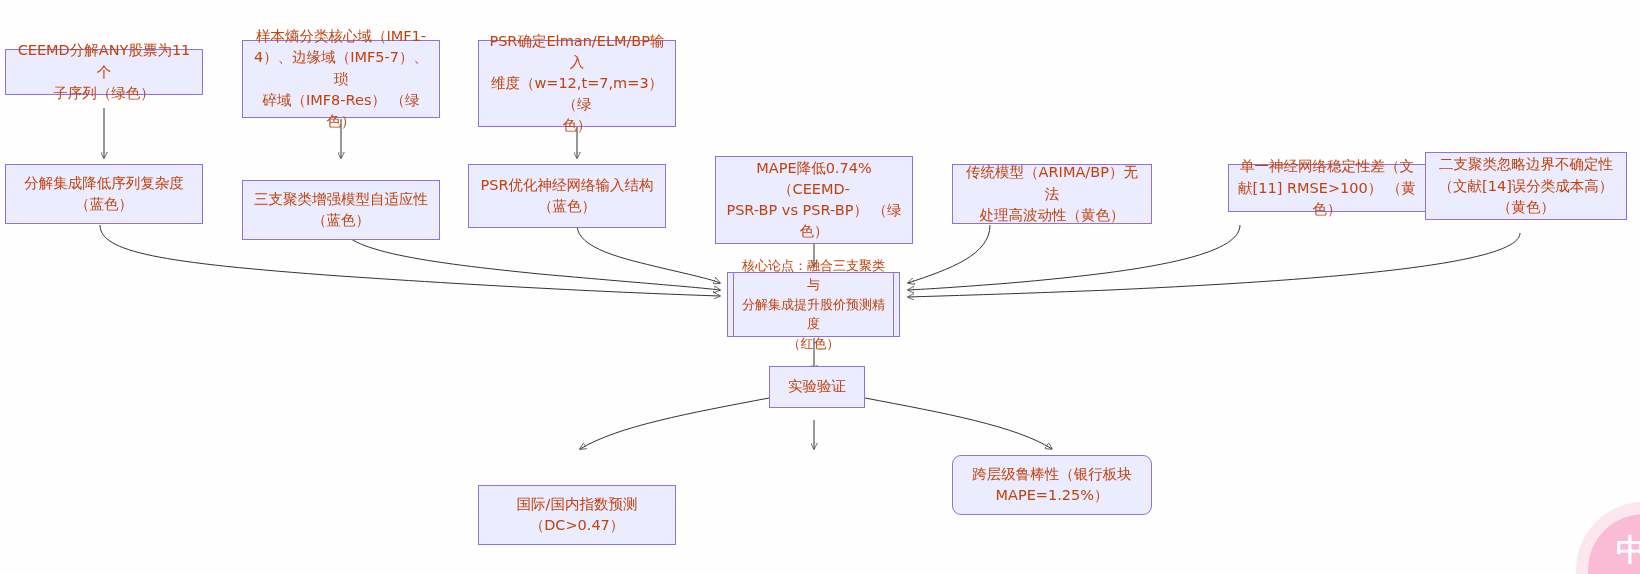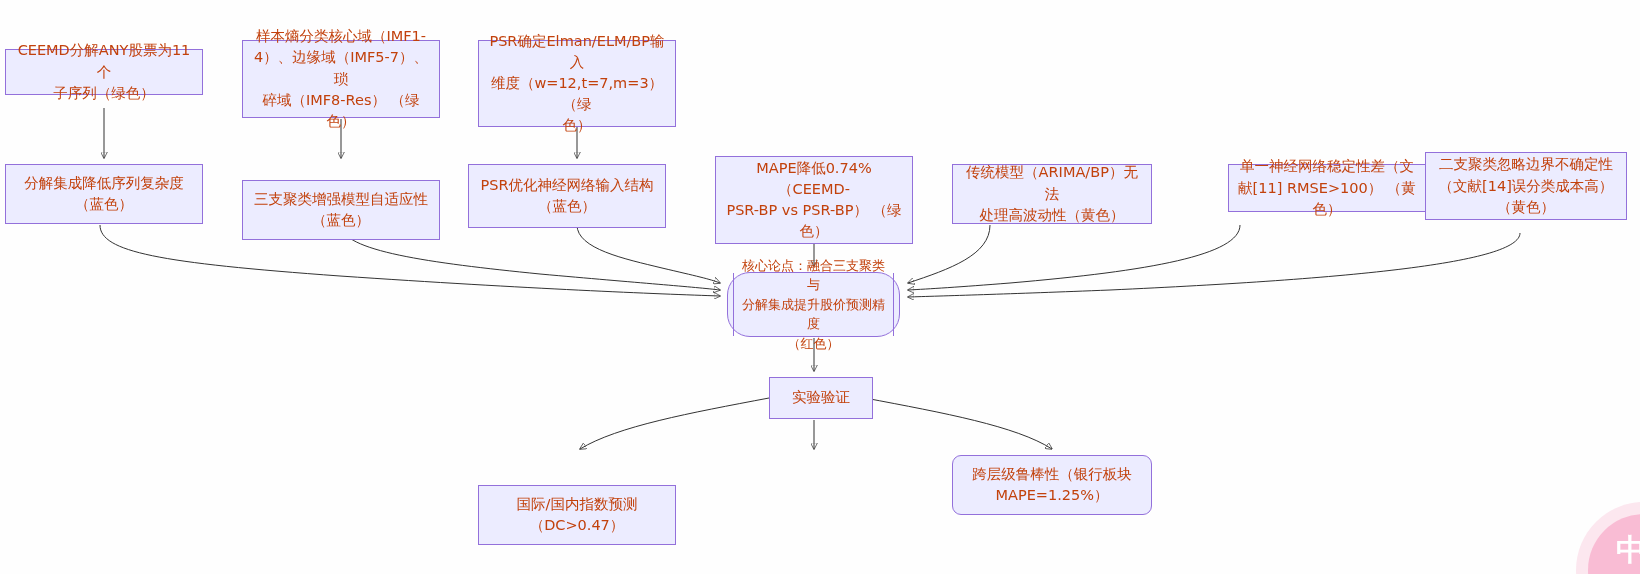--- a/index.html
+++ b/index.html
@@ -22,21 +22,20 @@
     display:flex; align-items:center; justify-content:center;
     text-align:center;
     white-space:pre-line;
     box-sizing:border-box;
     padding:2px 6px;
   }
   .node--core {
     font-size:13px;
     line-height:1.5;
     padding:2px 12px;
-    border-radius:23px;
   }
   .node--core::before {
     content:""; position:absolute; top:0; bottom:0; left:5px;
     border-left:1px solid #9370DB;
   }
   .node--core::after {
     content:""; position:absolute; top:0; bottom:0; right:5px;
     border-right:1px solid #9370DB;
   }
   
@@ -44,21 +43,21 @@
   .n-entropy   { left:242px;  top:40px;  width:198px; height:78px; }
   .n-psrdim    { left:478px;  top:40px;  width:198px; height:87px; }
   .n-decomp    { left:5px;    top:164px; width:198px; height:60px; }
   .n-threeway  { left:242px;  top:160px; width:198px; height:60px;margin-top:20px; }
   .n-psrben    { left:468px;  top:164px; width:198px; height:64px; }
   .n-mape      { left:715px;  top:156px; width:198px; height:88px; }
   .n-trad      { left:952px;  top:164px; width:200px; height:60px; }
   .n-singlenn  { left:1228px; top:164px; width:198px; height:48px; }
   .n-twoway    { left:1425px; top:152px; width:202px; height:68px; }
   .n-core      { left:727px;  top:272px; width:173px; height:65px; }
-  .n-exp       { left:769px;  top:377px; width:104px;  height:42px; }
+  .n-exp       { left:769px;  top:366px; width:96px;  height:42px; }
   .n-index     { left:478px;  top:455px; width:198px; height:60px;margin-top:30px; }
   .n-stock     { left:715px;  top:455px; width:198px; height:60px; }
   .n-robust    { left:952px;  top:455px; width:200px; height:60px;border-radius:9px; }
 
   .translate-btn {
     position:absolute;
     left:1588px; top:514px;
     width:112px; height:112px;
     border-radius:50%;
     background:#f9bcd4;

